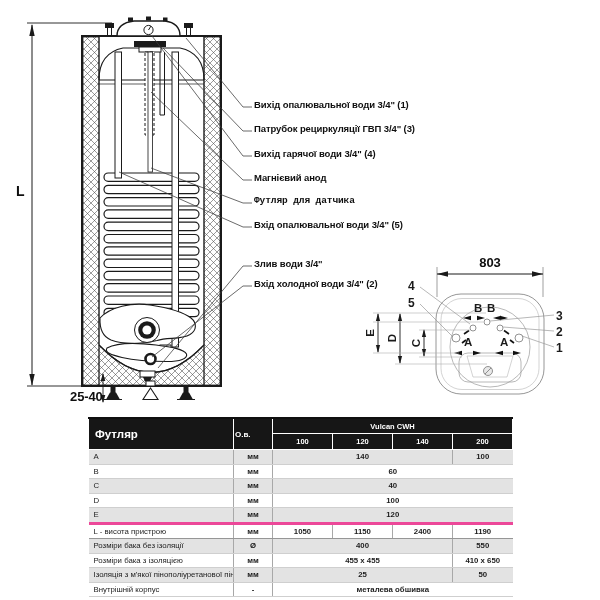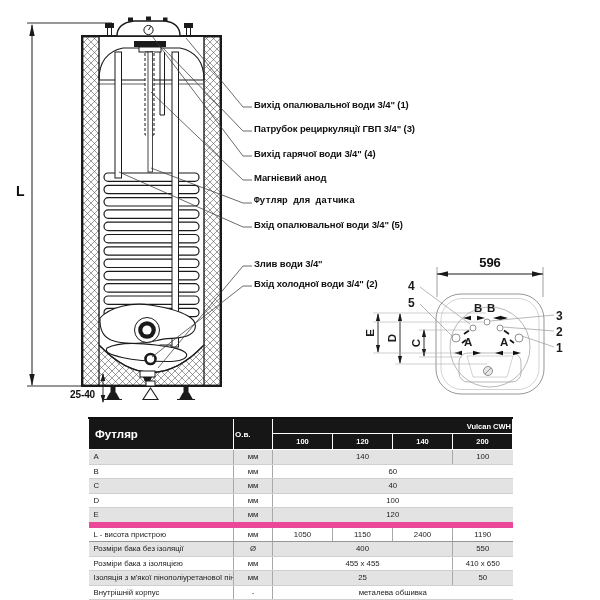--- a/index.html
+++ b/index.html
@@ -11,29 +11,29 @@
   .dimnum{position:absolute;font-weight:600;font-size:12px;color:#1a1a1a;}
   .dimletter{position:absolute;font-weight:600;font-size:11.5px;color:#1a1a1a;}
   .rot{transform:translate(-50%,-50%) rotate(-90deg);}
   
   .table-wrap{position:absolute;left:88px;top:417px;width:424px;}
   table{border-collapse:collapse;width:424px;table-layout:fixed;
         font-family:"Liberation Sans",sans-serif;border-top:2px solid #0f0f0f;}
   thead th{background:#161616;color:#fff;border:1px solid #fff;font-weight:700;}
   th.h-title{font-size:11.5px;text-align:left;padding:2px 0 2px 6px;}
   th.h-unit{font-size:8px;text-align:left;}
-  th.h-brand{font-size:7.5px;height:12px;text-align:right;margin-left:12px;}
+  th.h-brand{font-size:7.5px;height:12px;text-align:center;margin-left:12px;}
   th.h-size{font-size:7.5px;height:13px;text-align:center;}
   tbody td{height:13.5px;font-size:7.8px;text-align:center;padding:0;
            border-bottom:1px solid #cfcfcf;color:#1c1c1c;line-height:13.5px;
            overflow:hidden;white-space:nowrap;}
   tbody td.lbl{text-align:left;padding-left:5px;}
-  tbody td.b{border-left:1px solid #a8a8a8;}
+  tbody td.b{border-left:1px solid #a8a8a8;font-weight:bold;}
   tbody tr.g td{background:#e3e3e3;}
-  tbody tr.sep td{border-top:6px solid #ec4899;border-bottom:1px solid #969696;}
+  tbody tr.sep td{border-top:3px solid #ec4899;border-bottom:1px solid #969696;}
 </style>
 </head>
 <body>
 
 <div id="stage">
 
   <svg width="600" height="412" viewBox="0 0 600 412">
     <defs>
       <pattern id="xh" width="7" height="7" patternUnits="userSpaceOnUse">
         <path d="M0,7 L7,0 M0,0 L7,7" stroke="#4a4a4a" stroke-width="0.55" fill="none"></path>
@@ -195,32 +195,32 @@
 
       <line x1="420" y1="287" x2="470" y2="324" stroke="#999" stroke-width="0.7"></line>
       <line x1="420" y1="304" x2="452" y2="336" stroke="#999" stroke-width="0.7"></line>
       <line x1="554" y1="315" x2="490" y2="321" stroke="#999" stroke-width="0.7"></line>
       <line x1="554" y1="331" x2="503" y2="327" stroke="#999" stroke-width="0.7"></line>
       <line x1="554" y1="347" x2="522" y2="336" stroke="#999" stroke-width="0.7"></line>
     </g>
   </svg>
 
   <div class="lab" style="left:16px;top:183px;font-size:14px;">L</div>
-  <div class="lab" style="left:70px;top:389px;font-size:10px;font-weight:600;">25-40</div>
+  <div class="lab" style="left:70px;top:389px;font-size:13px;font-weight:600;">25-40</div>
 
   <div class="lab" style="left:254px;top:99px;">Вихід опалювальної води 3/4" (1)</div>
   <div class="lab" style="left:254px;top:123px;">Патрубок рециркуляції ГВП  3/4" (3)</div>
   <div class="lab" style="left:254px;top:148px;">Вихід гарячої води 3/4" (4)</div>
   <div class="lab" style="left:254px;top:172px;">Магнієвий анод</div>
   <div class="lab" style="left:254px;top:195px;font-family:Liberation Mono, monospace;">Футляр для датчика</div>
   <div class="lab" style="left:254px;top:219px;">Вхід опалювальної води 3/4" (5)</div>
   <div class="lab" style="left:254px;top:258px;">Злив води 3/4"</div>
   <div class="lab" style="left:254px;top:278px;">Вхід холодної води 3/4" (2)</div>
 
-  <div class="lab" style="left:471px;top:255px;width:38px;text-align:center;font-size:13px;">596</div>
+  <div class="lab" style="left:471px;top:255px;width:38px;text-align:center;font-size:13px;">803</div>
   <div class="dimnum" style="left:408px;top:279px;">4</div>
   <div class="dimnum" style="left:408px;top:296px;">5</div>
   <div class="dimnum" style="left:556px;top:309px;">3</div>
   <div class="dimnum" style="left:556px;top:325px;">2</div>
   <div class="dimnum" style="left:556px;top:341px;">1</div>
   <div class="dimletter" style="left:474px;top:302px;">B</div>
   <div class="dimletter" style="left:487px;top:302px;">B</div>
   <div class="dimletter" style="left:464px;top:336px;">A</div>
   <div class="dimletter" style="left:500px;top:336px;">A</div>
   <div class="dimletter rot" style="left:370px;top:333px;">E</div>

